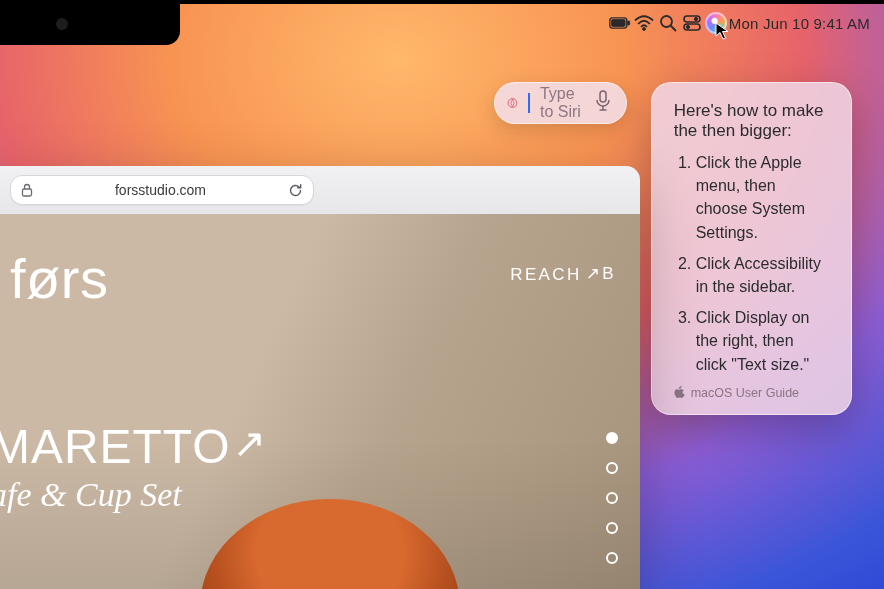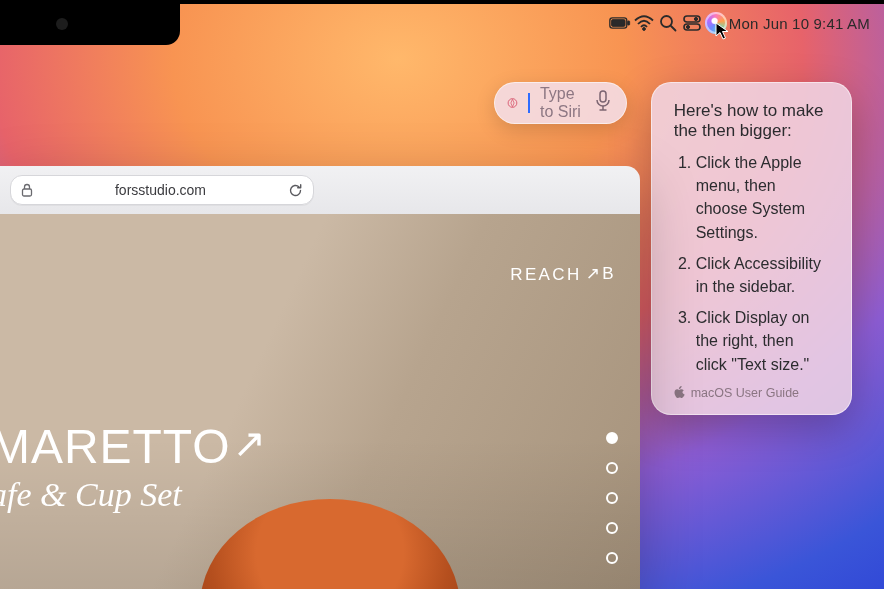--- a/index.html
+++ b/index.html
@@ -270,20 +270,21 @@
           <path d="M3.5 6 V4 a2.5 2.5 0 0 1 5 0 V6" stroke="#6a6a6f" stroke-width="1.3" fill="none"></path>
         </svg>
       <span class="url">forsstudio.com</span>
       <svg width="15" height="15" viewBox="0 0 15 15">
           <path d="M12.5 7.5 a5 5 0 1 1 -1.6 -3.7" stroke="#5a5a5f" stroke-width="1.4" fill="none" stroke-linecap="round"></path>
           <path d="M12.7 1.8 V4.8 H9.7" stroke="#5a5a5f" stroke-width="1.4" fill="none" stroke-linecap="round" stroke-linejoin="round"></path>
         </svg>
     </div>
   </div>
   <div class="webcontent">
+    <div class="brand">førs</div>
     <div class="navlinks">
       <span><span>REACH</span><span class="arrow">↗</span></span>
       <span>B</span>
     </div>
     <div class="hero-title"><span>MARETTO</span><span class="arrow2">↗</span></div>
     <div class="hero-sub">afe &amp; Cup Set</div>
     <div class="product"></div>
     <div class="dots">
       <span class="dot active"></span>
       <span class="dot"></span>

